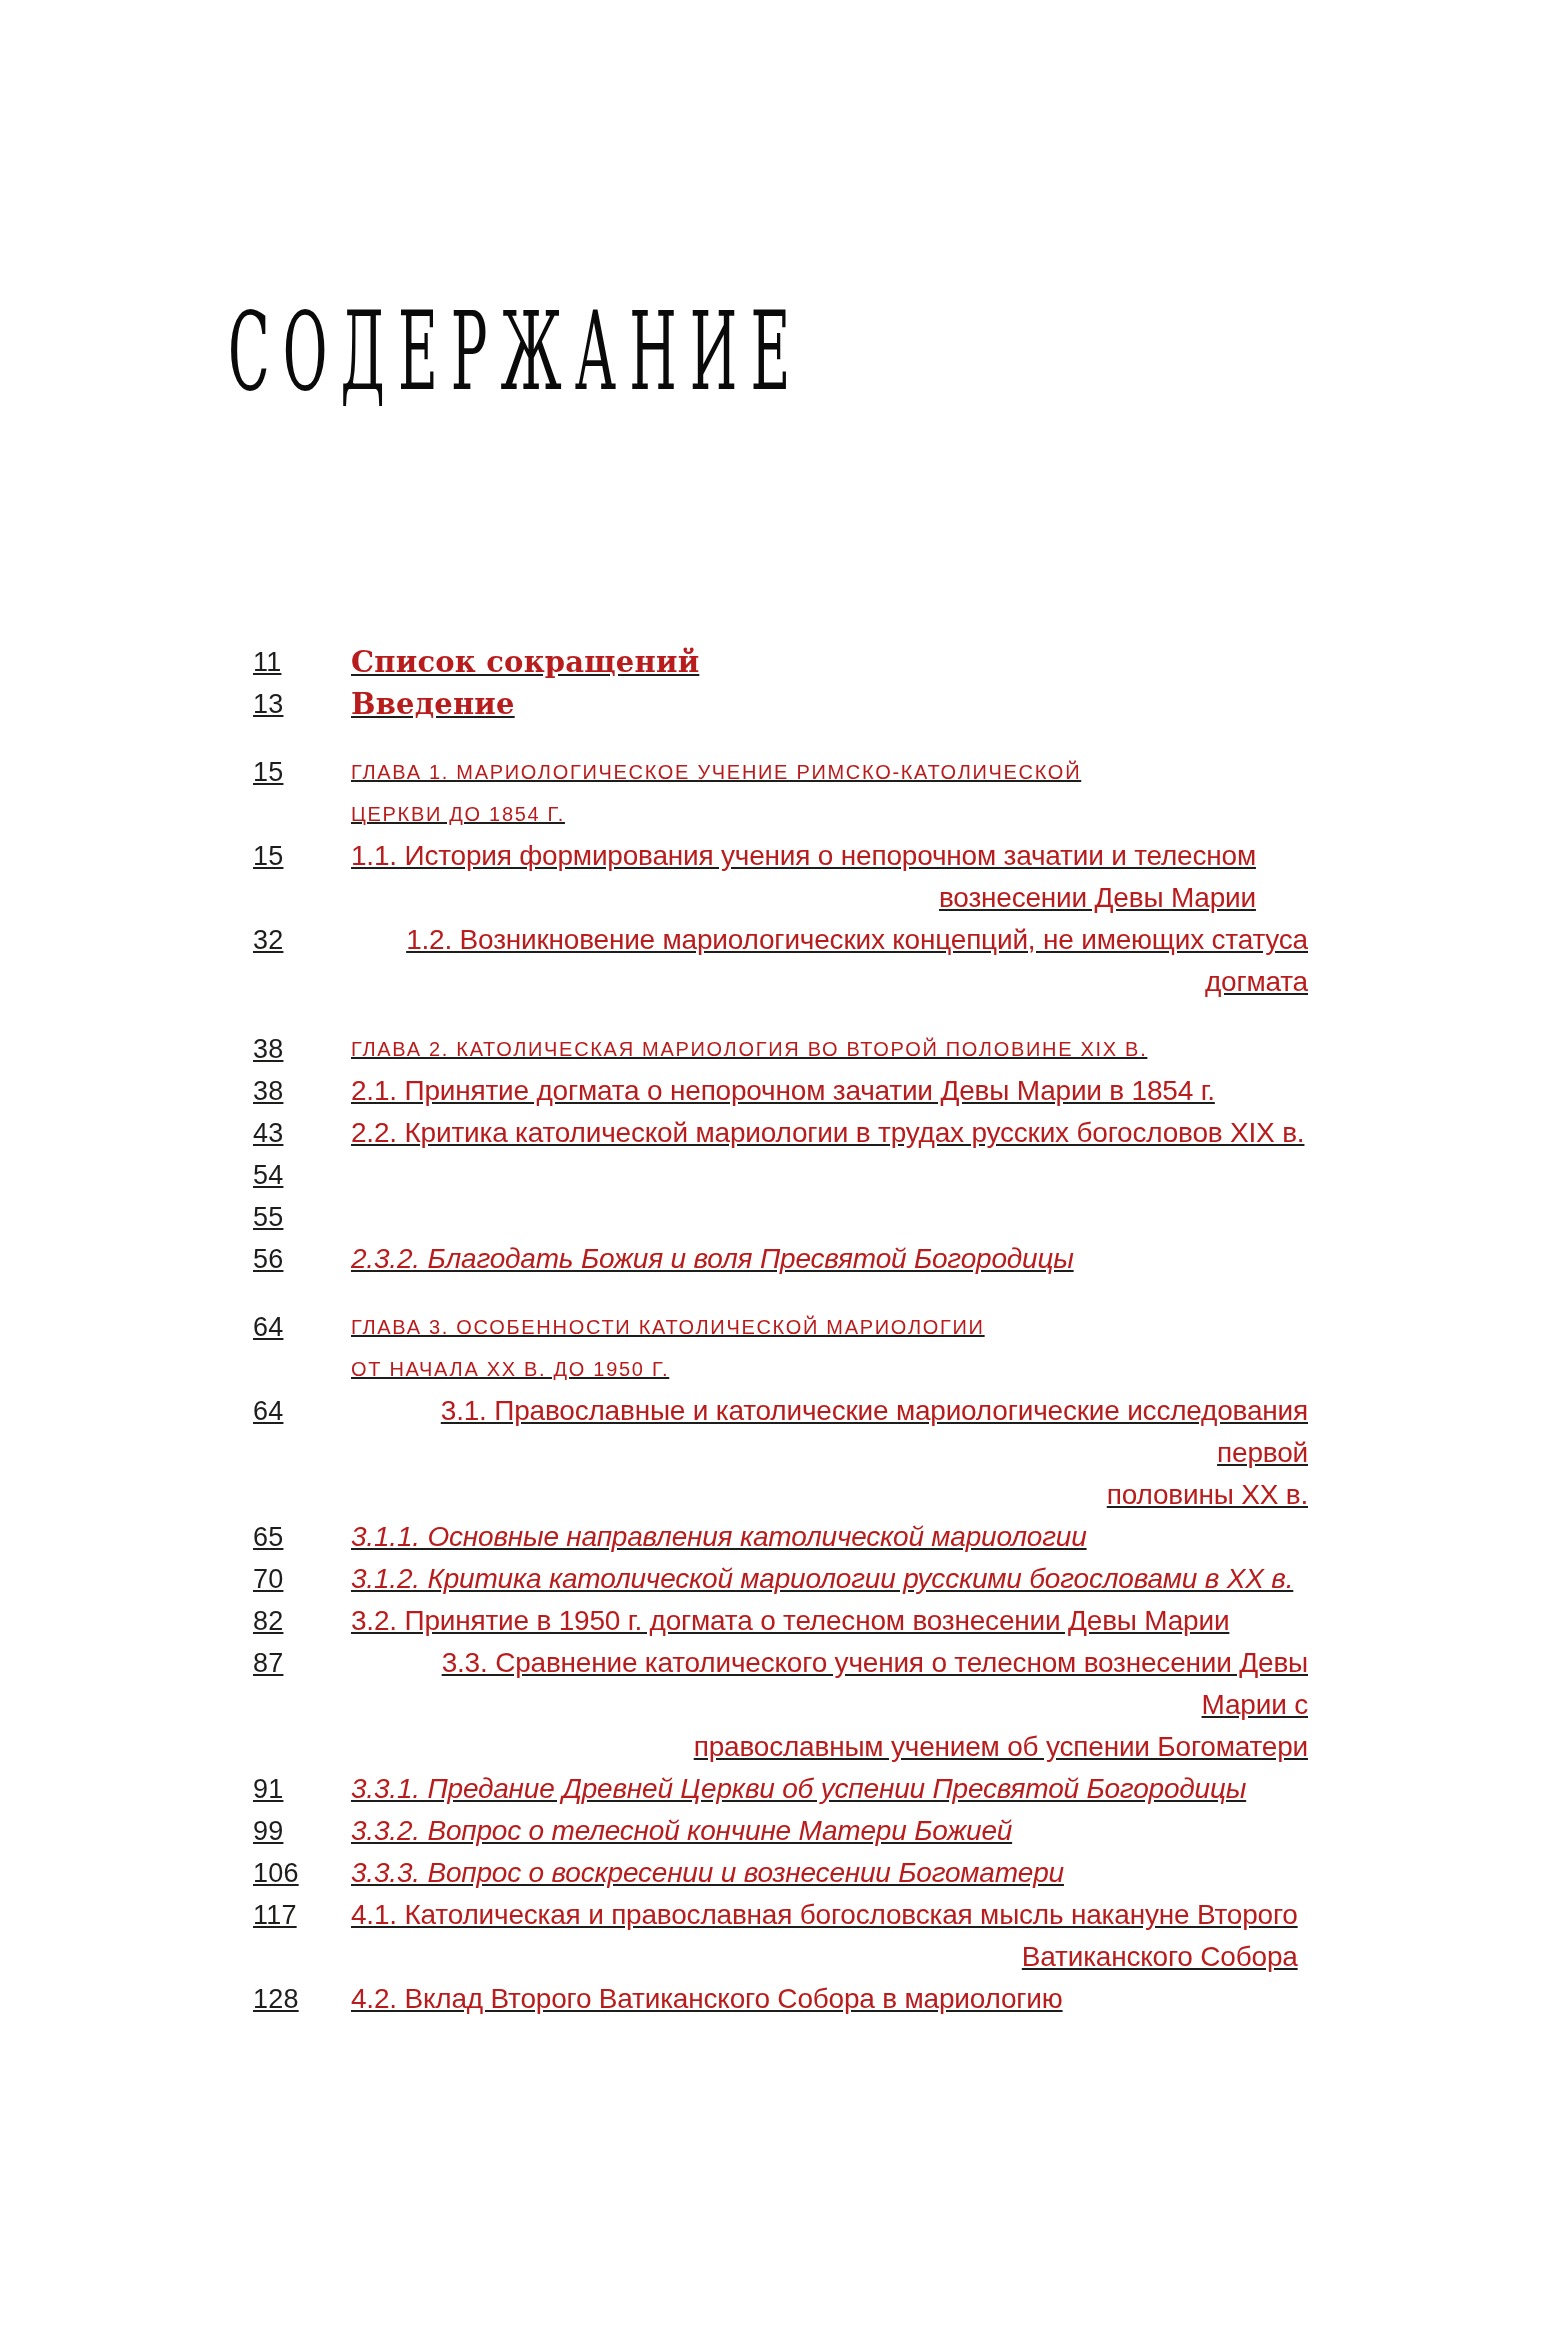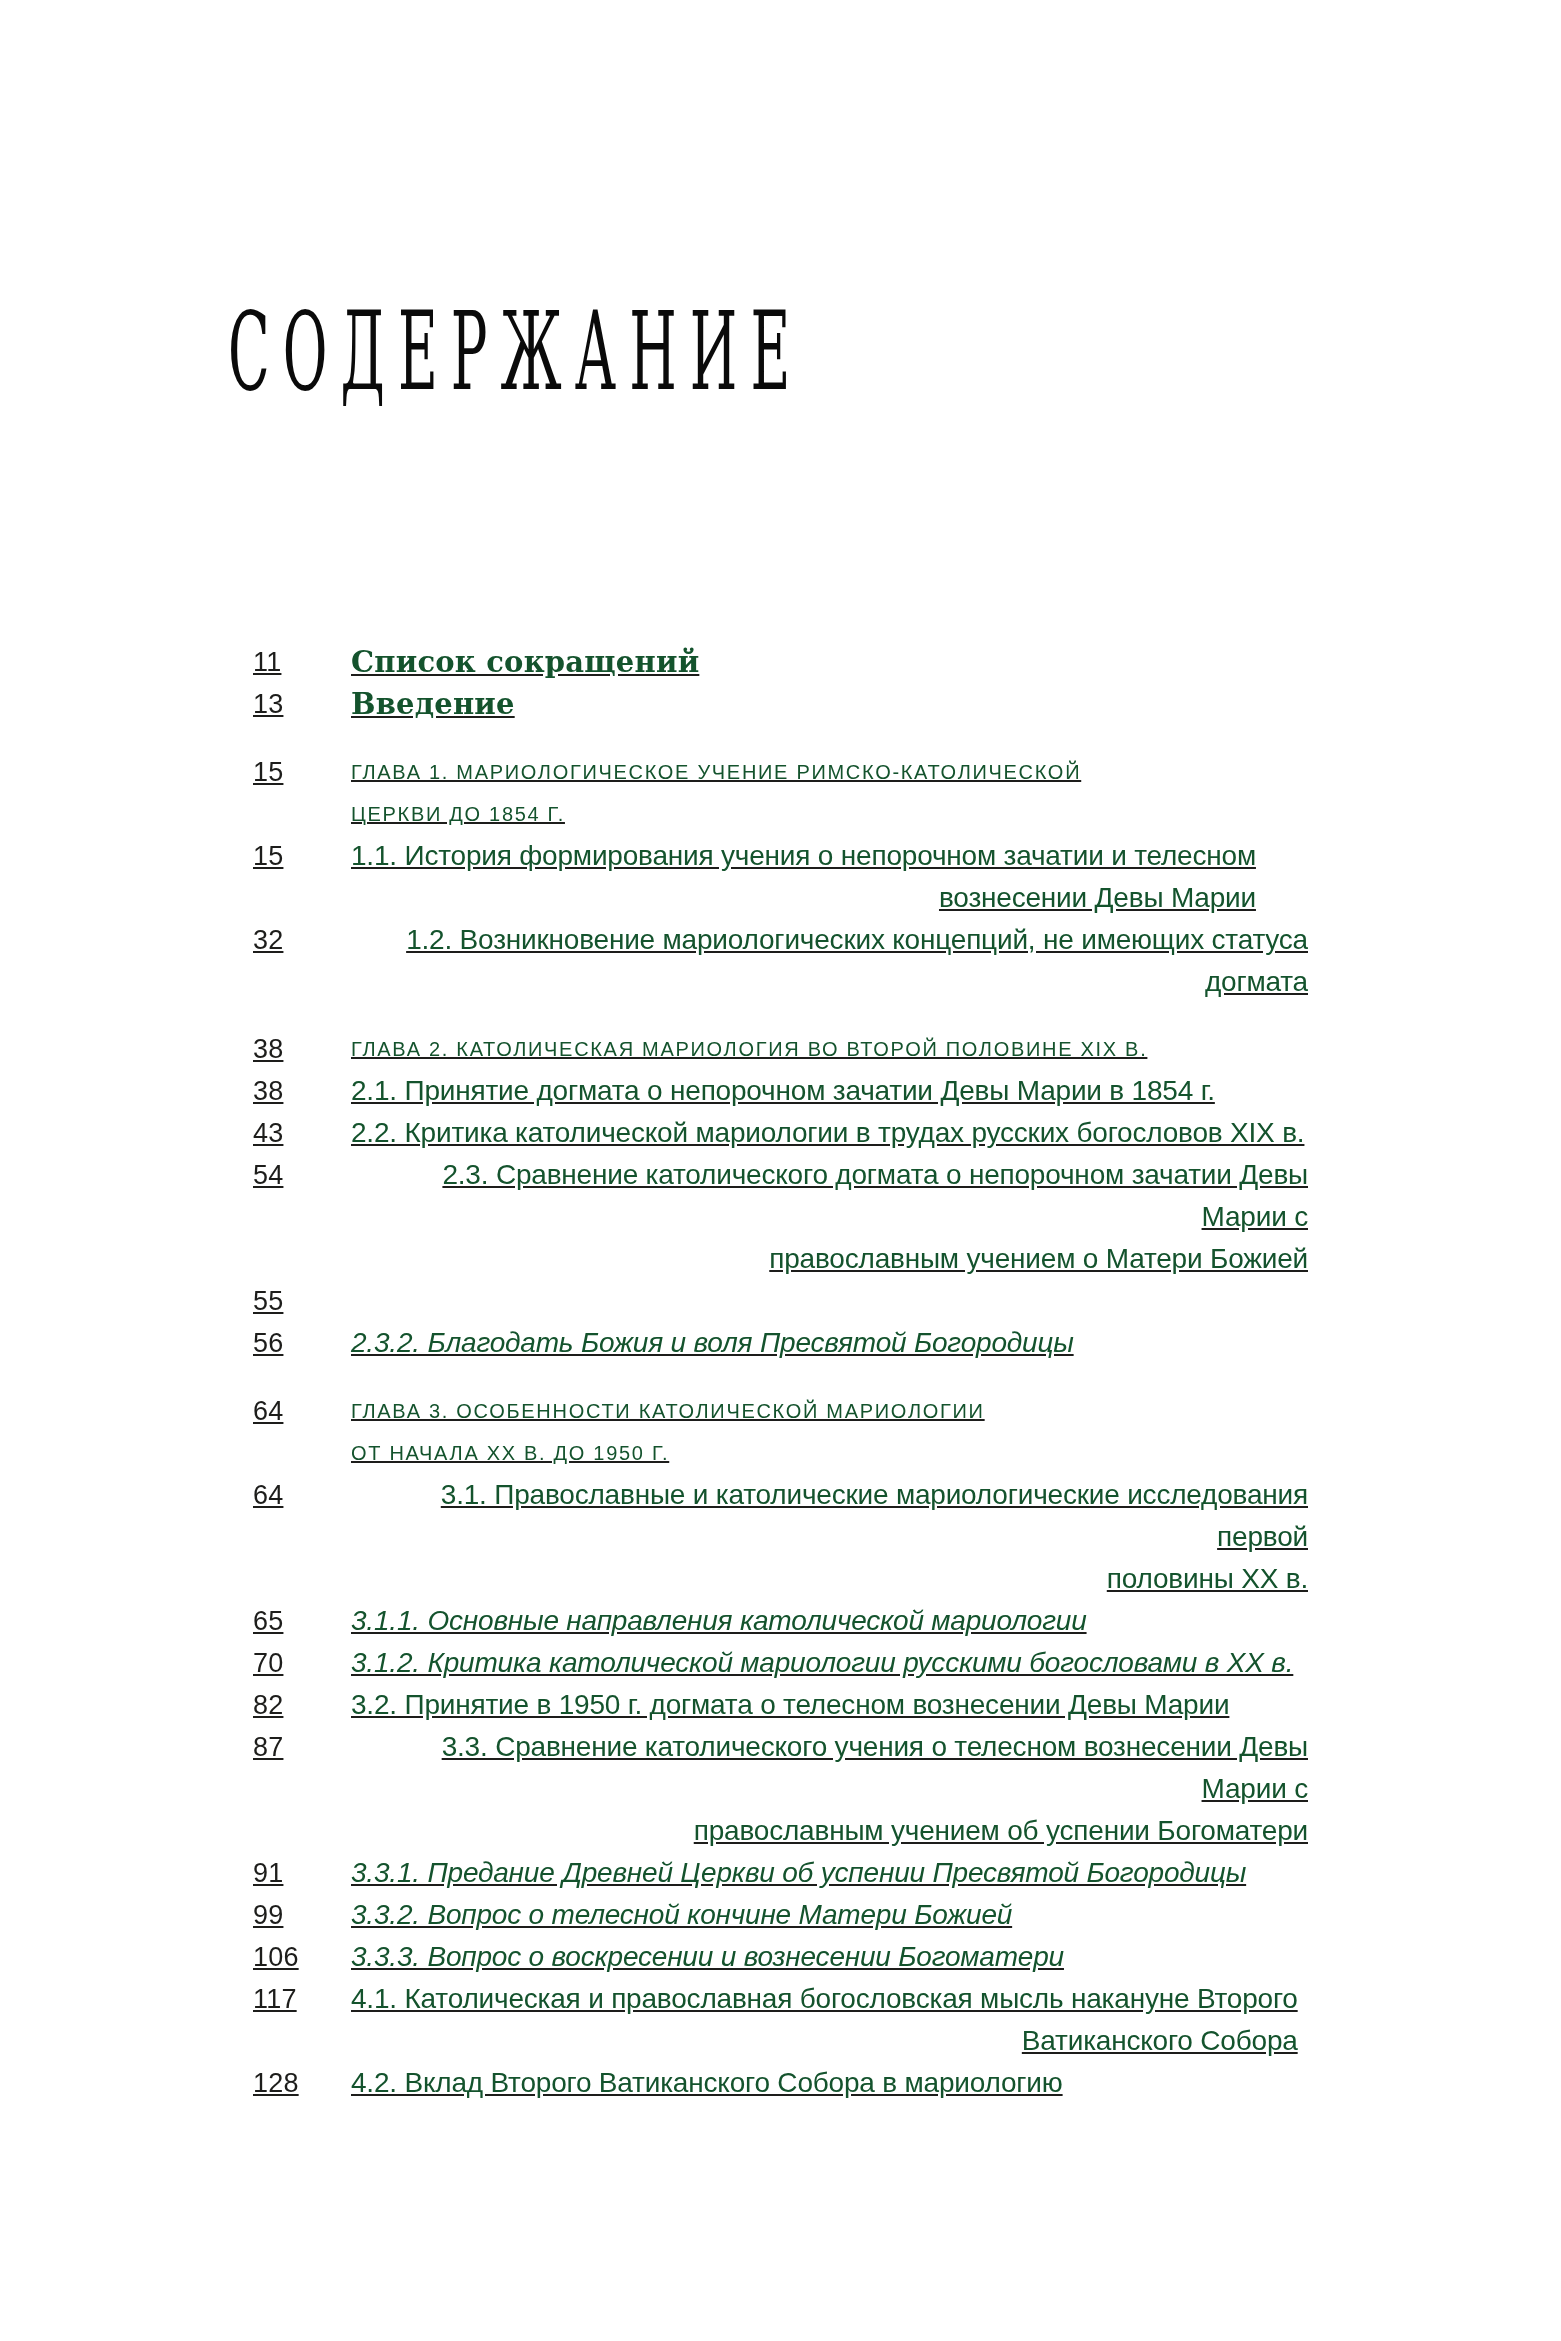--- a/index.html
+++ b/index.html
@@ -49,21 +49,21 @@
     font-size: 27px;
     line-height: 42px;
     letter-spacing: 0.2px;
     color: #1d1d1b;
   }
   .txt {
     font-size: 28px;
     line-height: 42px;
     white-space: pre-line;
     max-width: 1041px;
-    color: #14532d;
+    color: #b91c1c;
   }
   .row.front .txt {
     font-family: "DejaVu Serif", serif;
     font-weight: 700;
     font-size: 29px;
     letter-spacing: 0.2px;
   }
   .row.chapter .txt {
     letter-spacing: 1.7px;
     font-size: 20px;
@@ -122,22 +122,20 @@
     <div class="txt">2.1. Принятие догмата о непорочном зачатии Девы Марии в 1854 г.</div>
   </div>
 
   <div class="row item">
     <div class="num">43</div>
     <div class="txt">2.2. Критика католической мариологии в трудах русских богословов XIX в.</div>
   </div>
 
   <div class="row item">
     <div class="num">54</div>
-    <div class="txt">2.3. Сравнение католического догмата о непорочном зачатии Девы Марии с
-православным учением о Матери Божией</div>
   </div>
 
   <div class="row subitem">
     <div class="num">55</div>
   </div>
 
   <div class="row subitem">
     <div class="num">56</div>
     <div class="txt">2.3.2. Благодать Божия и воля Пресвятой Богородицы</div>
   </div>

